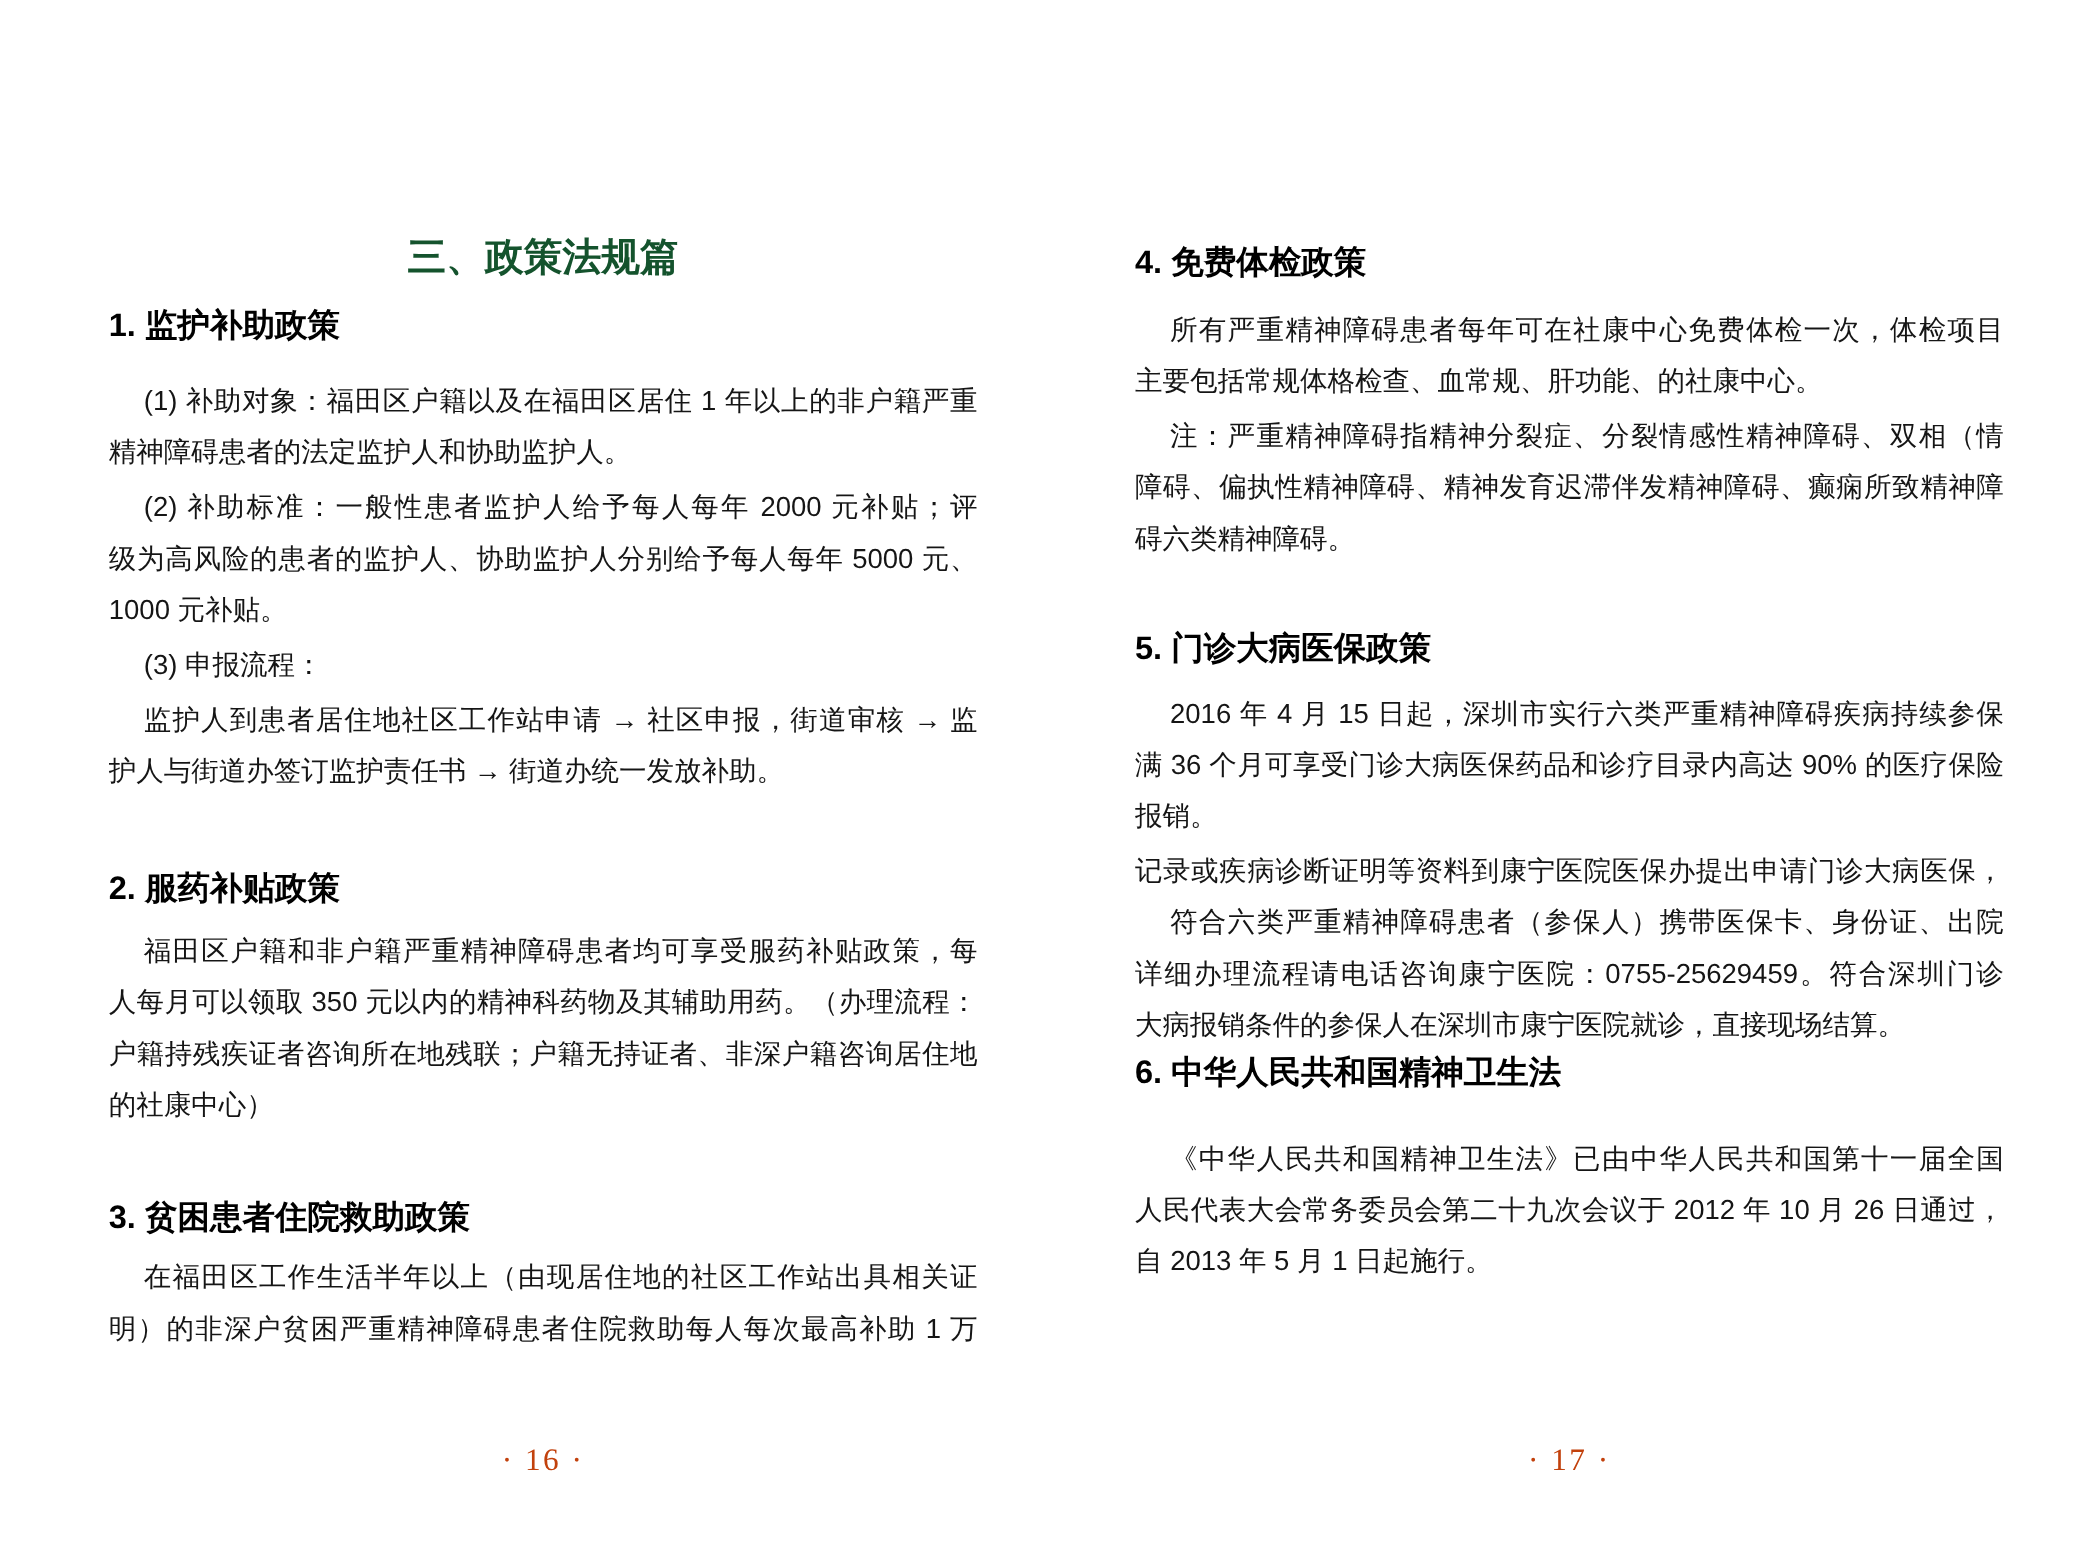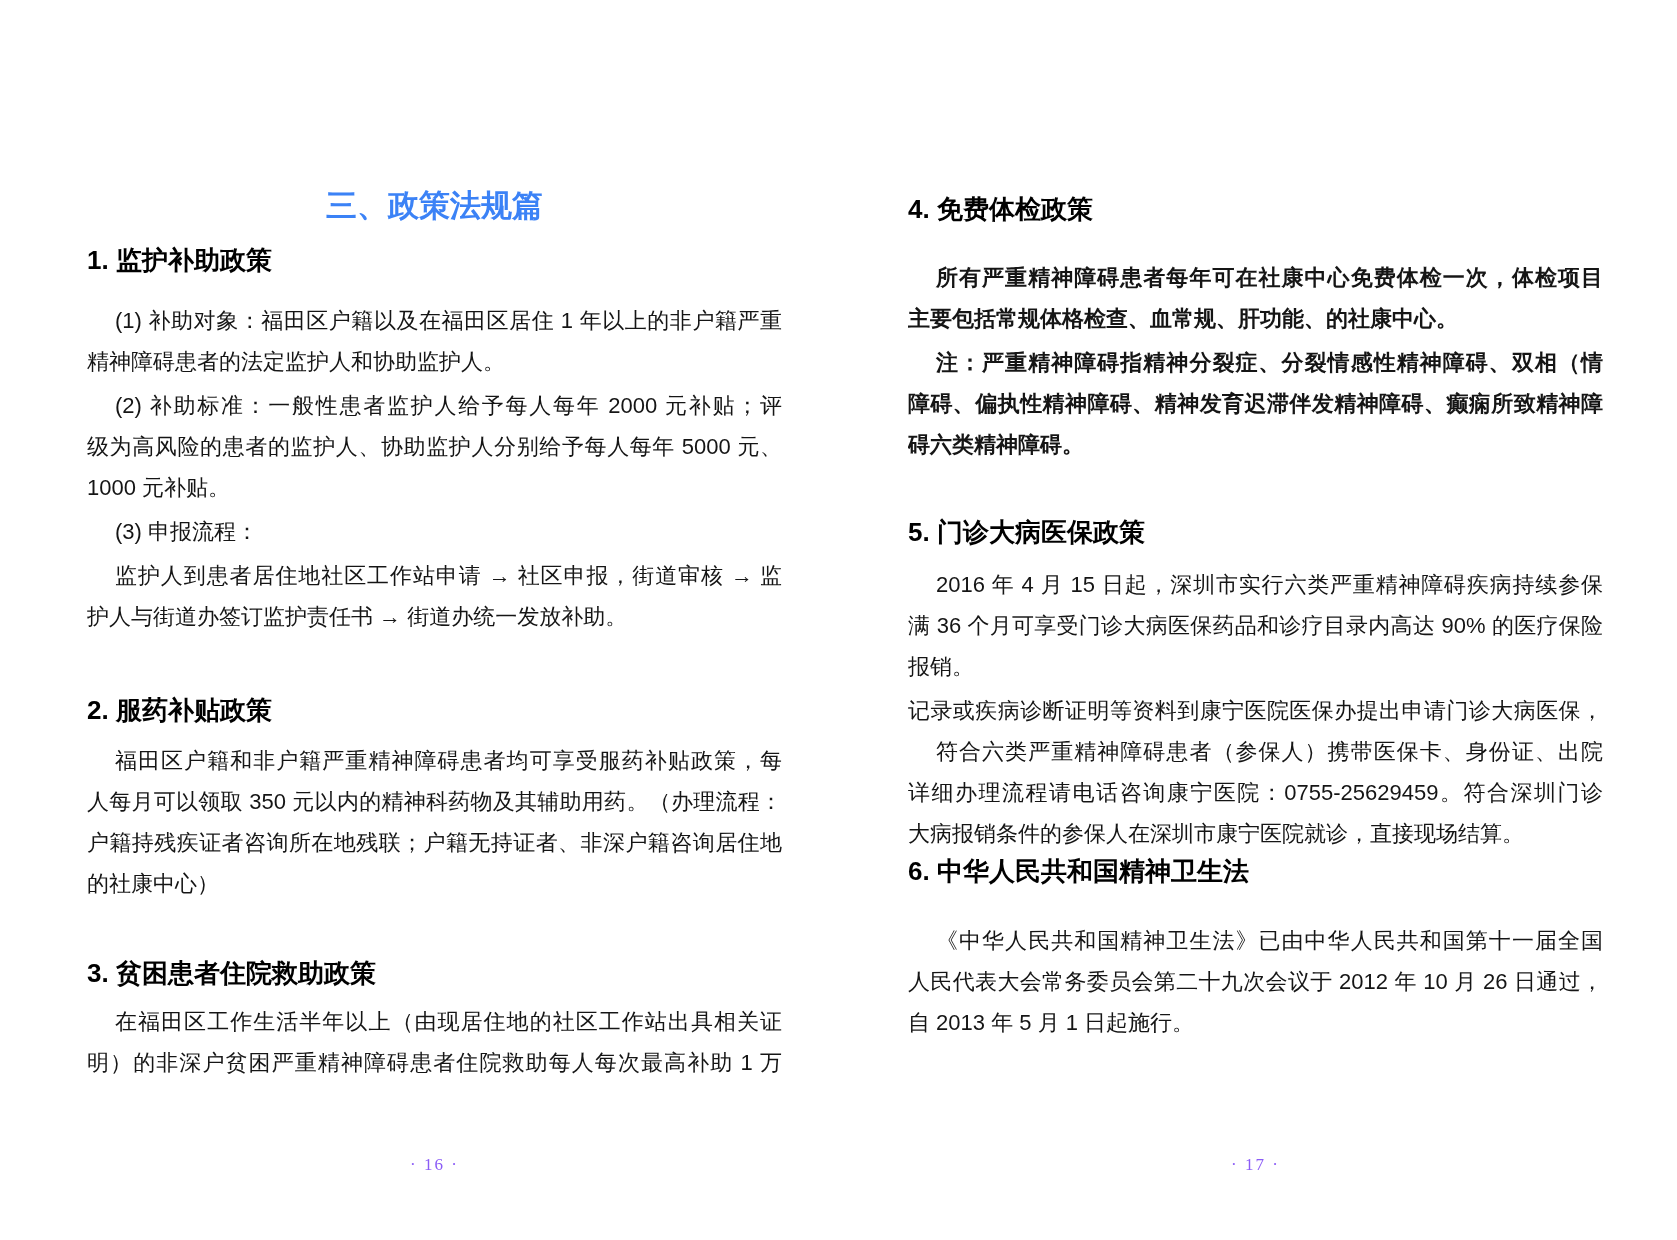--- a/index.html
+++ b/index.html
@@ -8,21 +8,21 @@
     font-family:"Liberation Sans", sans-serif;
     -webkit-font-smoothing:antialiased;
   }
   .spread{position:relative;width:1677px;height:1240px;background:#ffffff;overflow:hidden;}
   .page{position:absolute;top:0;height:1240px;width:695px;}
   .page-left{left:87px;}
   .page-right{left:908px;}
 
   .doc-title{
     margin:186px 0 0 0;
-    font-size:31px;font-weight:bold;color:#3b82f6;
+    font-size:31px;font-weight:bold;color:#14532d;
     text-align:center;line-height:40px;
   }
 
   .h{
     margin:0;font-size:26px;font-weight:bold;color:#000;line-height:34px;
   }
 
   .body{margin:0;}
   .para{margin:0;}
   .para + .para{margin-top:3px;}
@@ -36,31 +36,31 @@
 
   
   .page-left  .section:nth-child(1) .h{margin-top:17px;}
   .page-left  .section:nth-child(1) .body{margin-top:23px;}
   .page-left  .section:nth-child(2) .h{margin-top:56px;}
   .page-left  .section:nth-child(2) .body{margin-top:13px;}
   .page-left  .section:nth-child(3) .h{margin-top:52px;}
   .page-left  .section:nth-child(3) .body{margin-top:11px;}
 
   .page-right .section:nth-child(1) .h{margin-top:192px;}
-  .page-right .section:nth-child(1) .body{margin-top:31px;font-weight:bold;}
+  .page-right .section:nth-child(1) .body{margin-top:17px;}
   .page-right .section:nth-child(2) .h{margin-top:50px;}
   .page-right .section:nth-child(2) .body{margin-top:15px;}
   .page-right .section:nth-child(3) .h{}
   .page-right .section:nth-child(3) .body{margin-top:32px;}
 
   .page-number{
     position:absolute;top:1155px;left:0;width:100%;
     text-align:center;
     font-family:"Liberation Serif", serif;
-    font-size:17px;color:#8b5cf6;letter-spacing:2px;
+    font-size:25px;color:#c2410c;letter-spacing:2px;
   }
 </style>
 </head>
 <body>
 
 <div class="spread">
   <div class="page page-left">
     <h1 class="doc-title">三、政策法规篇</h1>
     <div class="sections" id="left-sections">
         <section class="section">

